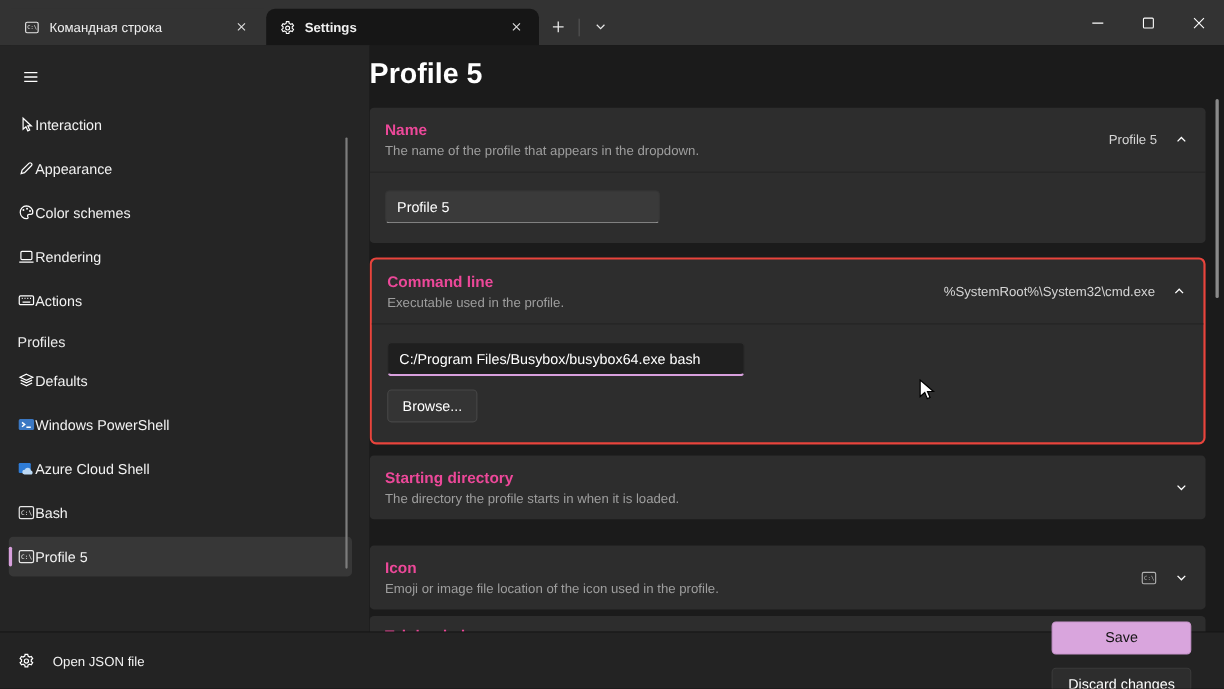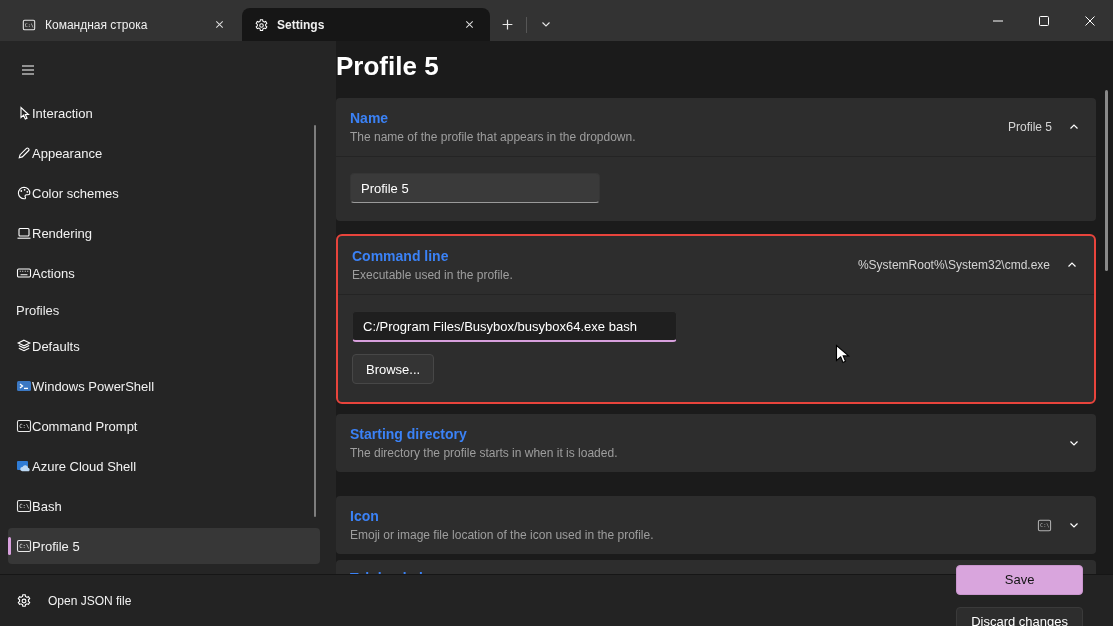--- a/index.html
+++ b/index.html
@@ -35,21 +35,21 @@
   .nav-item.selected { background:#373737; }
   .nav-item.selected::before { content:""; position:absolute; left:0; top:50%; transform:translateY(-50%); width:3px; height:18px; border-radius:2px; background:#d8a0dd; }
   .nav-section { margin:12px 0 10px 0; padding-left:16px; font-size:13px; font-weight:400; color:#ececec; }
   .sidebar-scrollbar { position:absolute; left:314px; top:84px; width:2px; height:392px; background:#7d7d7d; border-radius:2px; }
 
   
   .page-title { font-size:26px; font-weight:700; margin:2px 0 16px 0; }
   .card { background:#2d2d2d; border-radius:4px; }
   .card-header { display:flex; align-items:center; padding:10px 16px 10px 14px; min-height:58px; }
   .card-titles { flex:1; min-width:0; }
-  .card-title { font-size:14px; font-weight:700; color:#3b82f6; }
+  .card-title { font-size:14px; font-weight:700; color:#ec4899; }
   .card-subtitle { font-size:12px; color:#9e9e9e; margin-top:4px; }
   .card-value { font-size:12px; color:#d5d5d5; margin-right:16px; white-space:nowrap; }
   .chev { width:12px; height:12px; }
   .card-expand { border-top:1px solid #242424; padding:16px 14px 18px 14px; }
 
   .card-name { margin-bottom:13px; }
   .name-input { width:250px; height:30px; background:#3a3a3a; border:1px solid #353535; border-bottom:1px solid #9a9a9a; border-radius:4px; color:#ffffff; font-size:13px; padding:0 10px; font-family:"Liberation Sans",sans-serif; outline:none; }
 
   .card-cmd { border:2px solid #e8443c; border-radius:6px; margin-bottom:10px; }
   .cmd-input { width:325px; height:31px; background:#1f1f1f; border:1px solid #2e2e2e; border-bottom:2px solid #d8a0dd; border-radius:4px; color:#ffffff; font-size:13px; padding:0 10px; font-family:"Liberation Sans",sans-serif; outline:none; display:block; }
@@ -207,29 +207,20 @@
     </div>
     <div class="nav-item">
       <span class="nav-icon">
         <svg viewBox="0 0 16 16" width="16" height="16">
             <rect x="1" y="3" width="14" height="10" rx="1.5" fill="#3b78c3"></rect>
             <path d="M4 6l2.5 2L4 10" fill="none" stroke="#fff" stroke-width="1.3"></path>
             <path d="M8 10.4h4" stroke="#fff" stroke-width="1.3"></path>
           </svg>
       </span>
       <span>Windows PowerShell</span>
-    </div>
-    <div class="nav-item">
-      <span class="nav-icon">
-        <svg viewBox="0 0 16 16" width="16" height="16">
-            <rect x="1.5" y="2.5" width="13" height="11" rx="1.5" fill="#1b1b1b" stroke="#e8e8e8" stroke-width="1.1"></rect>
-            <text x="3.2" y="10" font-size="5.6" fill="#e8e8e8" font-family="'DejaVu Sans Mono',monospace">C:\</text>
-          </svg>
-      </span>
-      <span>Command Prompt</span>
     </div>
     <div class="nav-item">
       <span class="nav-icon">
         <svg viewBox="0 0 16 16" width="16" height="16">
             <rect x="1" y="3" width="11" height="9" rx="1" fill="#2f7cd6"></rect>
             <path d="M6.2 13.3a2.1 2.1 0 0 1 .3-4.2 2.9 2.9 0 0 1 5.6.6 2 2 0 0 1 .7 3.6z" fill="#bcd9f5"></path>
           </svg>
       </span>
       <span>Azure Cloud Shell</span>
     </div>

